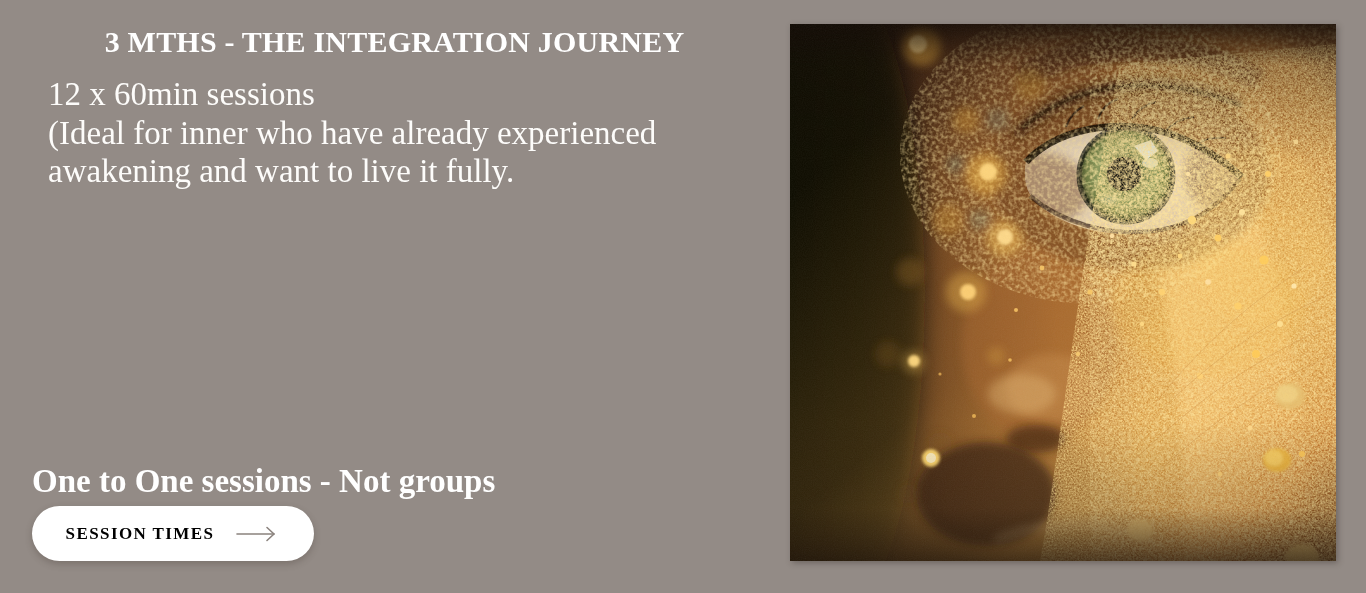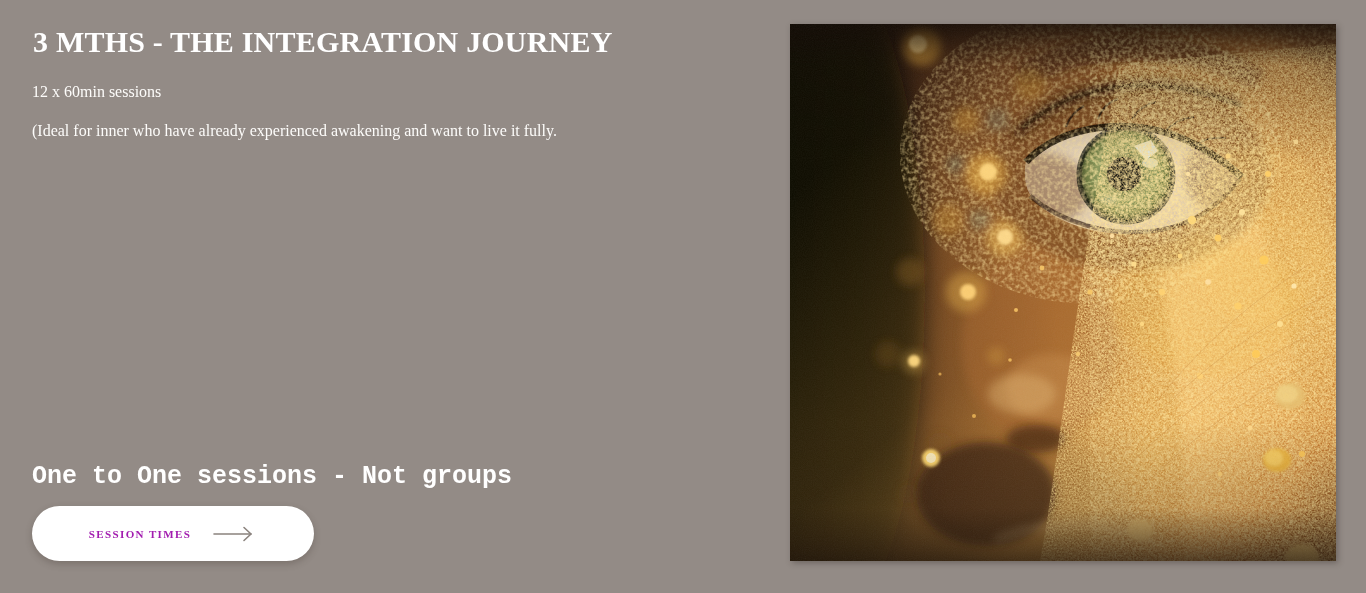--- a/index.html
+++ b/index.html
@@ -34,38 +34,39 @@
 
   .heading {
     font-family: "Liberation Serif", "DejaVu Serif", serif;
     font-weight: bold;
     font-size: 30px;
     line-height: 1.18;
     color: #ffffff;
     letter-spacing: 0.2px;
     margin: 0 0 14px 1px;
     white-space: nowrap;
+    text-align: center;
   }
 
   .body-copy {
     font-family: "Liberation Serif", "DejaVu Serif", serif;
     font-weight: normal;
-    font-size: 16px;
+    font-size: 33px;
     line-height: 38.4px;
     color: #fdfcfa;
-    margin: 0;
+    margin: 16px;
   }
   .body-copy .para {
     margin: 0;
   }
 
   .emphasis {
-    font-family: Liberation Mono, monospace;
+    font-family: Liberation Serif, serif;
     font-weight: bold;
-    font-size: 25px;
+    font-size: 33px;
     line-height: 1.2;
     color: #ffffff;
     margin: 0;
     position: absolute;
     left: 32px;
     top: 462px;
     white-space: nowrap;
   }
 
   
@@ -83,23 +84,23 @@
     align-items: center;
     justify-content: center;
     gap: 22px;
     cursor: pointer;
     padding: 0;
     box-sizing: border-box;
   }
   .cta-label {
     font-family: "Liberation Serif", "DejaVu Serif", serif;
     font-weight: bold;
-    font-size: 11px;
+    font-size: 17px;
     letter-spacing: 1.4px;
-    color: #a21caf;
+    color: #000000;
     white-space: nowrap;
   }
   .cta-arrow {
     display: block;
     width: 44px;
     height: 16px;
     flex: none;
   }
 
   

